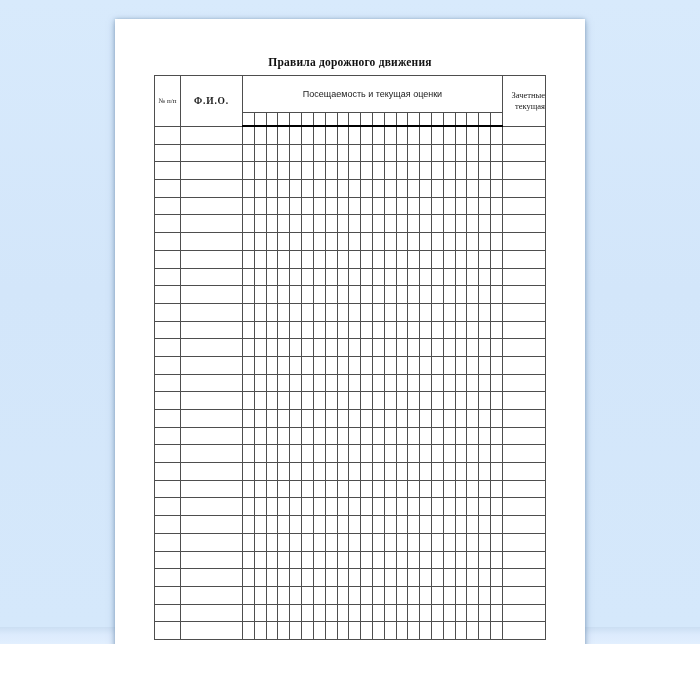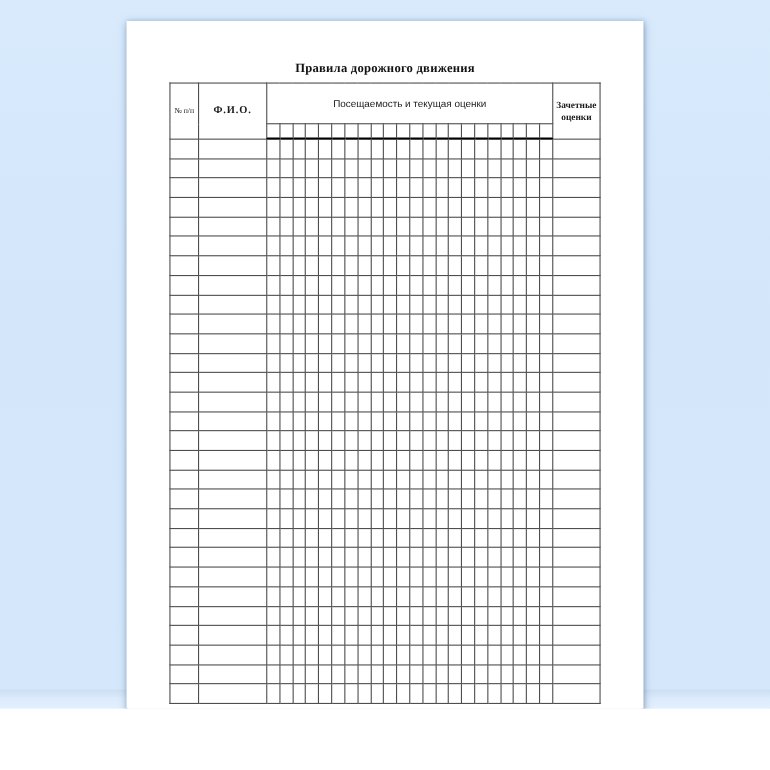--- a/index.html
+++ b/index.html
@@ -71,24 +71,24 @@
   th.h-att {
     font-family: "Liberation Sans", "DejaVu Sans", sans-serif;
     font-weight: normal;
     font-size: 9px;
     text-align: center;
     height: 36px;
     vertical-align: middle;
     border-bottom: 1px solid #4e4e4e;
   }
   th.h-credit {
-    font-weight: bold;
+    font-weight: normal;
     font-size: 8.5px;
     line-height: 11px;
-    text-align: center;
+    text-align: right;
     border-bottom: 2px solid #000000;
   }
   tr.sub td {
     height: 12px;
     border-bottom: 2px solid #000000;
   }
   tbody td { height: 16.7px; }
 </style>
 </head>
 <body>
@@ -127,21 +127,21 @@
           <col class="col-narrow">
           <col class="col-credit" id="col-credit">
       </colgroup>
       <thead>
         <tr>
           <th class="h-num" rowspan="2">№ п/п</th>
           <th class="h-name" rowspan="2">Ф.И.О.</th>
           <th class="h-att" id="attendance-th" colspan="22">Посещаемость и текущая оценки</th>
           <th class="h-credit" rowspan="2">
             <div>Зачетные</div>
-            <div>оценки</div>
+            <div>текущая</div>
           </th>
         </tr>
         <tr class="sub" id="subheader-row">
             <td></td>
             <td></td>
             <td></td>
             <td></td>
             <td></td>
             <td></td>
             <td></td>

